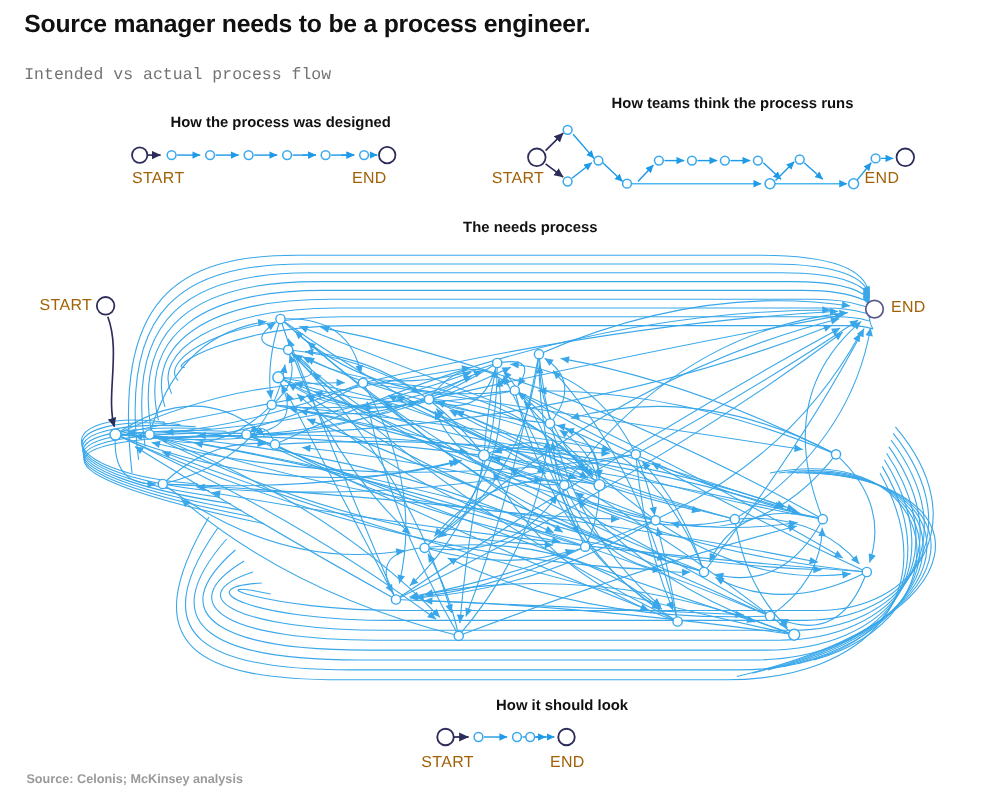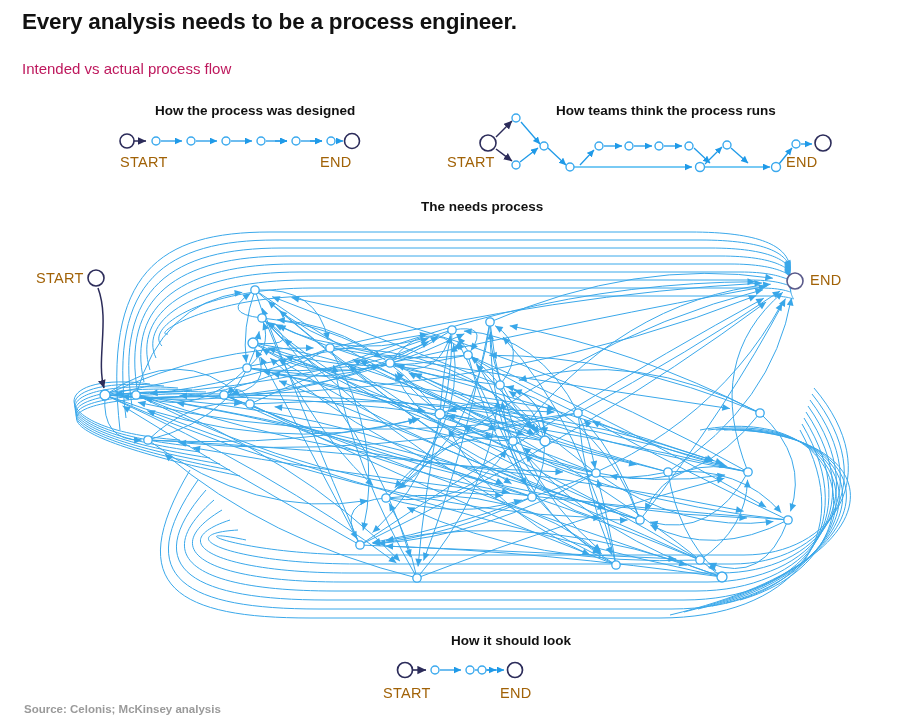--- a/index.html
+++ b/index.html
@@ -23,21 +23,22 @@
     font-weight: 700;
     letter-spacing: -0.2px;
     color: #111111;
   }
   #subtitle {
     position: absolute;
     left: 22px;
     top: 60px;
     font-size: 15px;
     font-weight: 400;
-    color: #be185d;
+    color: #737373;
+    font-family: Liberation Mono, monospace;
   }
   #source-note {
     position: absolute;
     left: 24px;
     top: 703px;
     font-size: 11.5px;
     color: #9a9a9a;
     font-weight: 700;
   }
   .panel-title {
@@ -54,37 +55,37 @@
     font-weight: 400;
     color: #a16207;
     white-space: nowrap;
     letter-spacing: 0.3px;
   }
   svg.flow {
     position: absolute;
     overflow: visible;
   }
   #designed-title { left: 128px; top: 103px; }
-  #teams-title    { left: 529px; top: 103px; }
+  #teams-title    { left: 529px; top: 86px; }
   #actual-title   { left: 394px; top: 199px; }
   #should-title   { left: 392px; top: 633px; margin-left: 32px; }
 
   #designed-start-label { left: 120px; top: 154px; }
   #designed-end-label   { left: 320px; top: 154px; }
   #teams-start-label    { left: 447px; top: 154px; }
   #teams-end-label      { left: 786px; top: 154px; }
   #actual-start-label   { left: 36px;  top: 270px; }
   #actual-end-label     { left: 810px; top: 272px; }
   #should-start-label   { left: 383px; top: 685px; }
   #should-end-label     { left: 500px; top: 685px; }
 </style>
 </head>
 <body>
 
-<div id="page-title">Every analysis needs to be a process engineer.</div>
+<div id="page-title">Source manager needs to be a process engineer.</div>
 <div id="subtitle">Intended vs actual process flow</div>
 
 <div class="panel-title" id="designed-title">How the process was designed</div>
 <div class="node-label" id="designed-start-label">START</div>
 <div class="node-label" id="designed-end-label">END</div>
 
 <svg class="flow" id="svg-designed" style="left:0px; top:0px;" width="908" height="200">
   <defs>
     <marker id="ah-blue" markerWidth="7" markerHeight="7" refX="5.4" refY="2.6" orient="auto">
       <path d="M0,0 L5.6,2.6 L0,5.2 Z" fill="#1f9ae8"></path>

